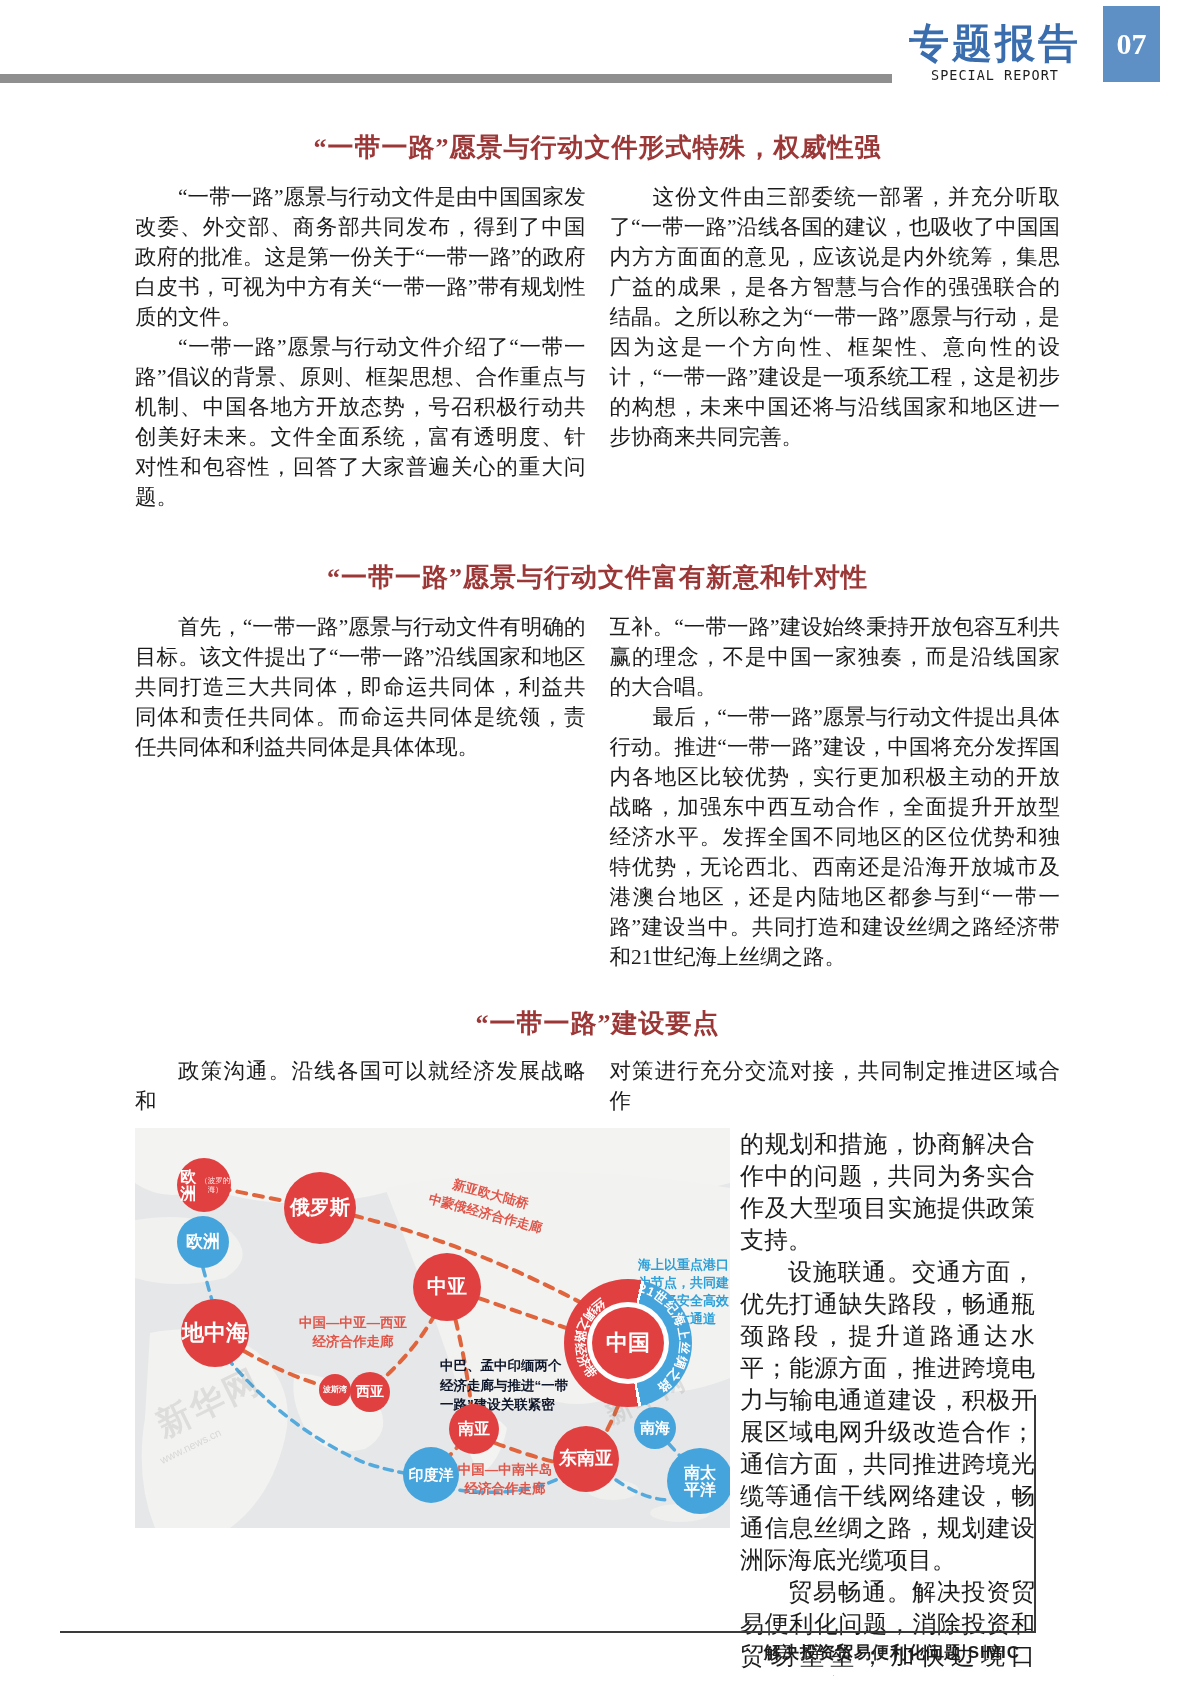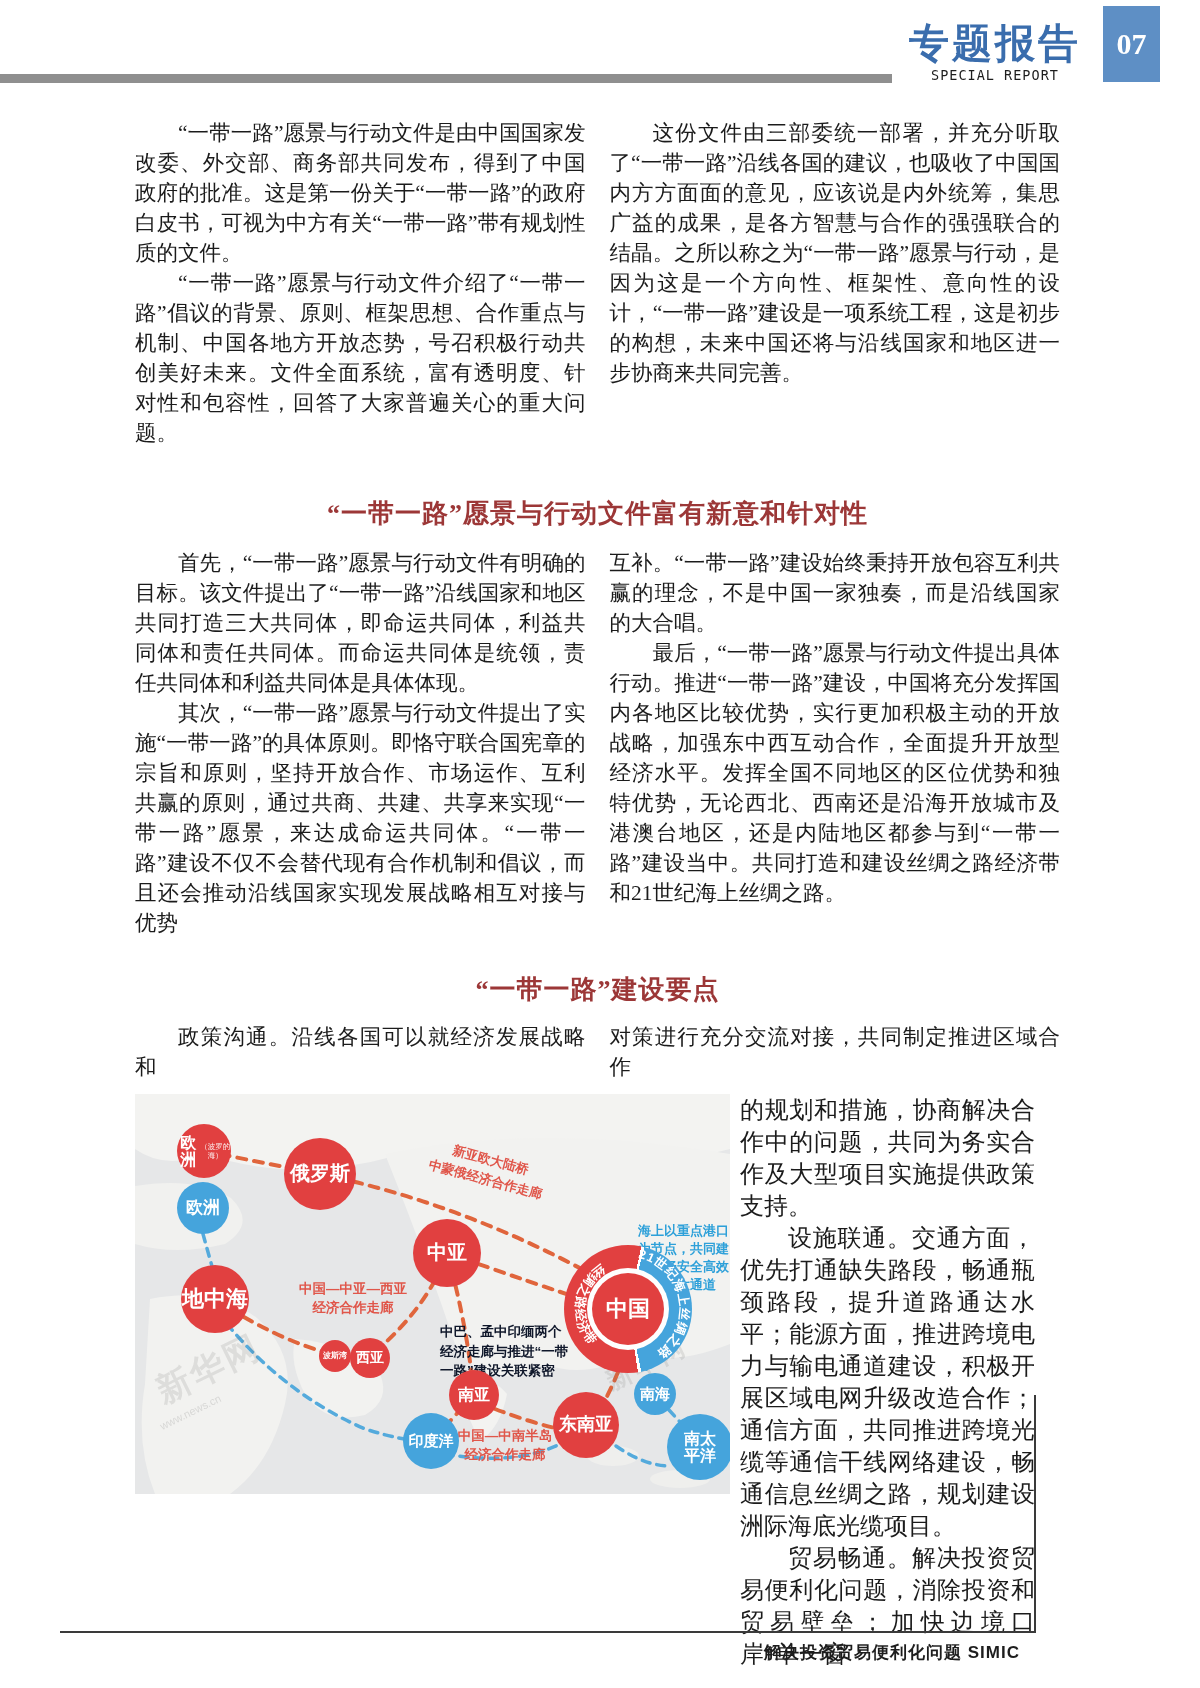--- a/index.html
+++ b/index.html
@@ -76,35 +76,35 @@
 
   <div class="graybar"></div>
   <div class="head-titles">
     <div class="head-cn">专题报告</div>
     <div class="head-en">SPECIAL REPORT</div>
   </div>
   <div class="pagenum">07</div>
 
   <div class="main">
 
+    <h2 class="sec">“一带一路”愿景与行动文件形式特殊，权威性强</h2>
     <div class="cols">
       <div class="col">
         <p class="ind">“一带一路”愿景与行动文件是由中国国家发改委、外交部、商务部共同发布，得到了中国政府的批准。这是第一份关于“一带一路”的政府白皮书，可视为中方有关“一带一路”带有规划性质的文件。</p>
         <p class="ind">“一带一路”愿景与行动文件介绍了“一带一路”倡议的背景、原则、框架思想、合作重点与机制、中国各地方开放态势，号召积极行动共创美好未来。文件全面系统，富有透明度、针对性和包容性，回答了大家普遍关心的重大问题。</p>
       </div>
       <div class="col">
         <p class="ind">这份文件由三部委统一部署，并充分听取了“一带一路”沿线各国的建议，也吸收了中国国内方方面面的意见，应该说是内外统筹，集思广益的成果，是各方智慧与合作的强强联合的结晶。之所以称之为“一带一路”愿景与行动，是因为这是一个方向性、框架性、意向性的设计，“一带一路”建设是一项系统工程，这是初步的构想，未来中国还将与沿线国家和地区进一步协商来共同完善。</p>
       </div>
     </div>
 
     <h2 class="sec sec2">“一带一路”愿景与行动文件富有新意和针对性</h2>
     <div class="cols">
       <div class="col">
         <p class="ind">首先，“一带一路”愿景与行动文件有明确的目标。该文件提出了“一带一路”沿线国家和地区共同打造三大共同体，即命运共同体，利益共同体和责任共同体。而命运共同体是统领，责任共同体和利益共同体是具体体现。</p>
-        <p class="ind">其次，“一带一路”愿景与行动文件提出了实施“一带一路”的具体原则。即恪守联合国宪章的宗旨和原则，坚持开放合作、市场运作、互利共赢的原则，通过共商、共建、共享来实现“一带一路”愿景，来达成命运共同体。“一带一路”建设不仅不会替代现有合作机制和倡议，而且还会推动沿线国家实现发展战略相互对接与优势</p>
       </div>
       <div class="col">
         <p>互补。“一带一路”建设始终秉持开放包容互利共赢的理念，不是中国一家独奏，而是沿线国家的大合唱。</p>
         <p class="ind">最后，“一带一路”愿景与行动文件提出具体行动。推进“一带一路”建设，中国将充分发挥国内各地区比较优势，实行更加积极主动的开放战略，加强东中西互动合作，全面提升开放型经济水平。发挥全国不同地区的区位优势和独特优势，无论西北、西南还是沿海开放城市及港澳台地区，还是内陆地区都参与到“一带一路”建设当中。共同打造和建设丝绸之路经济带和21世纪海上丝绸之路。</p>
       </div>
     </div>
 
     <h2 class="sec sec3">“一带一路”建设要点</h2>
     <div class="cols">
       <div class="col">

